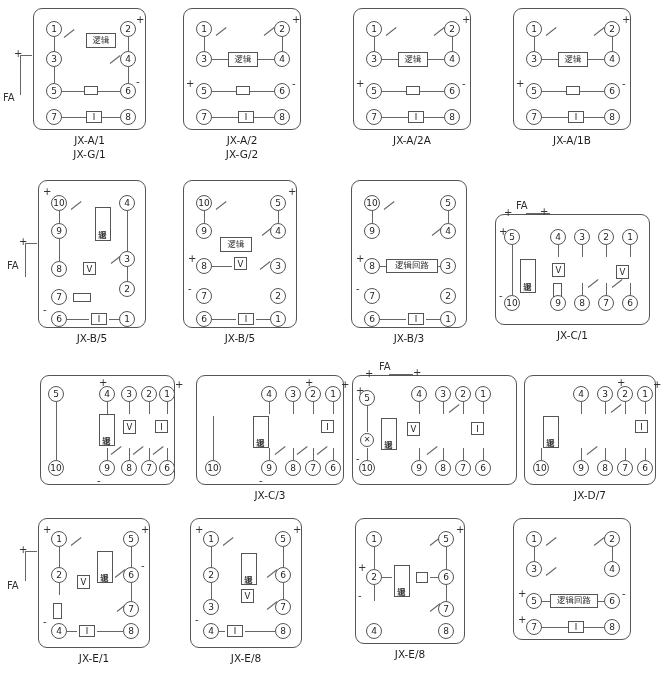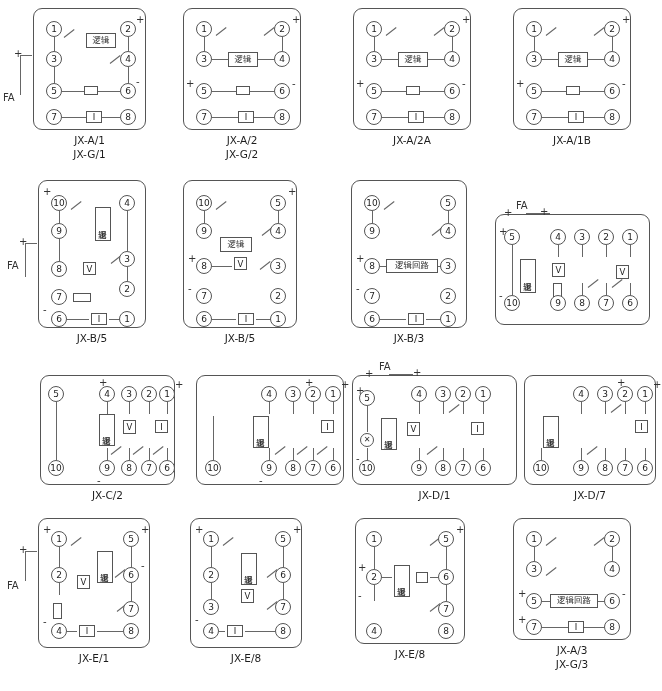--- a/index.html
+++ b/index.html
@@ -275,20 +275,23 @@
       <div class="term" style="left: 54px; top: 80px;">9</div>
       <div class="term" style="left: 78px; top: 80px;">8</div>
       <div class="term" style="left: 102px; top: 80px;">7</div>
       <div class="term" style="left: 126px; top: 80px;">6</div>
       <div class="mark" style="left: 3px; top: 12px;">+</div>
       <div class="mark" style="left: 3px; top: 76px;">-</div>
       <div class="mark" style="left: 20px; top: -14px;">FA</div>
       <div class="mark" style="left: 8px; top: -7px;">+</div>
       <div class="mark" style="left: 44px; top: -8px;">+</div>
     </div>
+    <div class="caption" style="left: 495px; top: 329px; width: 155px;">
+      <div>JX-C/1</div>
+    </div>
     <div class="frame" style="left: 40px; top: 375px; width: 135px; height: 110px;">
       <div class="wire" style="left: 66px; top: 26px; width: 1px; height: 12px;"></div>
       <div class="wire" style="left: 88px; top: 26px; width: 1px; height: 12px;"></div>
       <div class="wire" style="left: 108px; top: 26px; width: 1px; height: 12px;"></div>
       <div class="wire" style="left: 126px; top: 26px; width: 1px; height: 12px;"></div>
       <div class="wire" style="left: 66px; top: 72px; width: 1px; height: 12px;"></div>
       <div class="wire" style="left: 88px; top: 72px; width: 1px; height: 12px;"></div>
       <div class="wire" style="left: 108px; top: 72px; width: 1px; height: 12px;"></div>
       <div class="wire" style="left: 126px; top: 72px; width: 1px; height: 12px;"></div>
       <div class="wire" style="left: 15px; top: 26px; width: 1px; height: 58px;"></div>
@@ -305,23 +308,20 @@
       <div class="term" style="left: 118px; top: 10px;">1</div>
       <div class="term" style="left: 7px; top: 84px;">10</div>
       <div class="term" style="left: 58px; top: 84px;">9</div>
       <div class="term" style="left: 80px; top: 84px;">8</div>
       <div class="term" style="left: 100px; top: 84px;">7</div>
       <div class="term" style="left: 118px; top: 84px;">6</div>
       <div class="mark" style="left: 58px; top: 2px;">+</div>
       <div class="mark" style="left: 134px; top: 4px;">+</div>
       <div class="mark" style="left: 56px; top: 100px;">-</div>
     </div>
-    <div class="caption" style="left: 40px; top: 489px; width: 135px;">
-      <div>JX-C/2</div>
-    </div>
     <div class="frame" style="left: 196px; top: 375px; width: 148px; height: 110px;">
       <div class="wire" style="left: 72px; top: 26px; width: 1px; height: 12px;"></div>
       <div class="wire" style="left: 96px; top: 26px; width: 1px; height: 12px;"></div>
       <div class="wire" style="left: 116px; top: 26px; width: 1px; height: 12px;"></div>
       <div class="wire" style="left: 136px; top: 26px; width: 1px; height: 12px;"></div>
       <div class="wire" style="left: 72px; top: 72px; width: 1px; height: 12px;"></div>
       <div class="wire" style="left: 96px; top: 72px; width: 1px; height: 12px;"></div>
       <div class="wire" style="left: 116px; top: 72px; width: 1px; height: 12px;"></div>
       <div class="wire" style="left: 136px; top: 72px; width: 1px; height: 12px;"></div>
       <div class="wire" style="left: 16px; top: 40px; width: 1px; height: 44px;"></div>
@@ -335,20 +335,23 @@
       <div class="term" style="left: 108px; top: 10px;">2</div>
       <div class="term" style="left: 128px; top: 10px;">1</div>
       <div class="term" style="left: 8px; top: 84px;">10</div>
       <div class="term" style="left: 64px; top: 84px;">9</div>
       <div class="term" style="left: 88px; top: 84px;">8</div>
       <div class="term" style="left: 108px; top: 84px;">7</div>
       <div class="term" style="left: 128px; top: 84px;">6</div>
       <div class="mark" style="left: 108px; top: 2px;">+</div>
       <div class="mark" style="left: 144px; top: 4px;">+</div>
       <div class="mark" style="left: 62px; top: 100px;">-</div>
+    </div>
+    <div class="caption" style="left: 196px; top: 489px; width: 148px;">
+      <div>JX-C/3</div>
     </div>
     <div class="frame" style="left: 352px; top: 375px; width: 165px; height: 110px;">
       <div class="wire" style="left: 66px; top: 26px; width: 1px; height: 12px;"></div>
       <div class="wire" style="left: 90px; top: 26px; width: 1px; height: 12px;"></div>
       <div class="wire" style="left: 110px; top: 26px; width: 1px; height: 12px;"></div>
       <div class="wire" style="left: 130px; top: 26px; width: 1px; height: 12px;"></div>
       <div class="wire" style="left: 66px; top: 72px; width: 1px; height: 12px;"></div>
       <div class="wire" style="left: 90px; top: 72px; width: 1px; height: 12px;"></div>
       <div class="wire" style="left: 110px; top: 72px; width: 1px; height: 12px;"></div>
       <div class="wire" style="left: 130px; top: 72px; width: 1px; height: 12px;"></div>
@@ -370,23 +373,20 @@
       <div class="term" style="left: 58px; top: 84px;">9</div>
       <div class="term" style="left: 82px; top: 84px;">8</div>
       <div class="term" style="left: 102px; top: 84px;">7</div>
       <div class="term" style="left: 122px; top: 84px;">6</div>
       <div class="mark" style="left: 26px; top: -14px;">FA</div>
       <div class="mark" style="left: 12px; top: -7px;">+</div>
       <div class="mark" style="left: 60px; top: -8px;">+</div>
       <div class="mark" style="left: 3px; top: 10px;">+</div>
       <div class="mark" style="left: 3px; top: 78px;">-</div>
     </div>
-    <div class="caption" style="left: 352px; top: 489px; width: 165px;">
-      <div>JX-D/1</div>
-    </div>
     <div class="frame" style="left: 524px; top: 375px; width: 132px; height: 110px;">
       <div class="wire" style="left: 56px; top: 26px; width: 1px; height: 12px;"></div>
       <div class="wire" style="left: 80px; top: 26px; width: 1px; height: 12px;"></div>
       <div class="wire" style="left: 100px; top: 26px; width: 1px; height: 12px;"></div>
       <div class="wire" style="left: 120px; top: 26px; width: 1px; height: 12px;"></div>
       <div class="wire" style="left: 56px; top: 72px; width: 1px; height: 12px;"></div>
       <div class="wire" style="left: 80px; top: 72px; width: 1px; height: 12px;"></div>
       <div class="wire" style="left: 100px; top: 72px; width: 1px; height: 12px;"></div>
       <div class="wire" style="left: 120px; top: 72px; width: 1px; height: 12px;"></div>
       <div class="wire" style="left: 16px; top: 72px; width: 1px; height: 12px;"></div>
@@ -512,17 +512,13 @@
       <div class="term" style="left: 12px; top: 42px;">3</div>
       <div class="term" style="left: 90px; top: 42px;">4</div>
       <div class="term" style="left: 12px; top: 74px;">5</div>
       <div class="term" style="left: 90px; top: 74px;">6</div>
       <div class="term" style="left: 12px; top: 100px;">7</div>
       <div class="term" style="left: 90px; top: 100px;">8</div>
       <div class="mark" style="left: 4px; top: 70px;">+</div>
       <div class="mark" style="left: 108px; top: 70px;">-</div>
       <div class="mark" style="left: 4px; top: 96px;">+</div>
     </div>
-    <div class="caption" style="left: 513px; top: 644px; width: 118px;">
-      <div>JX-A/3</div>
-      <div>JX-G/3</div>
-    </div>
   </div>
 
 </body></html>

